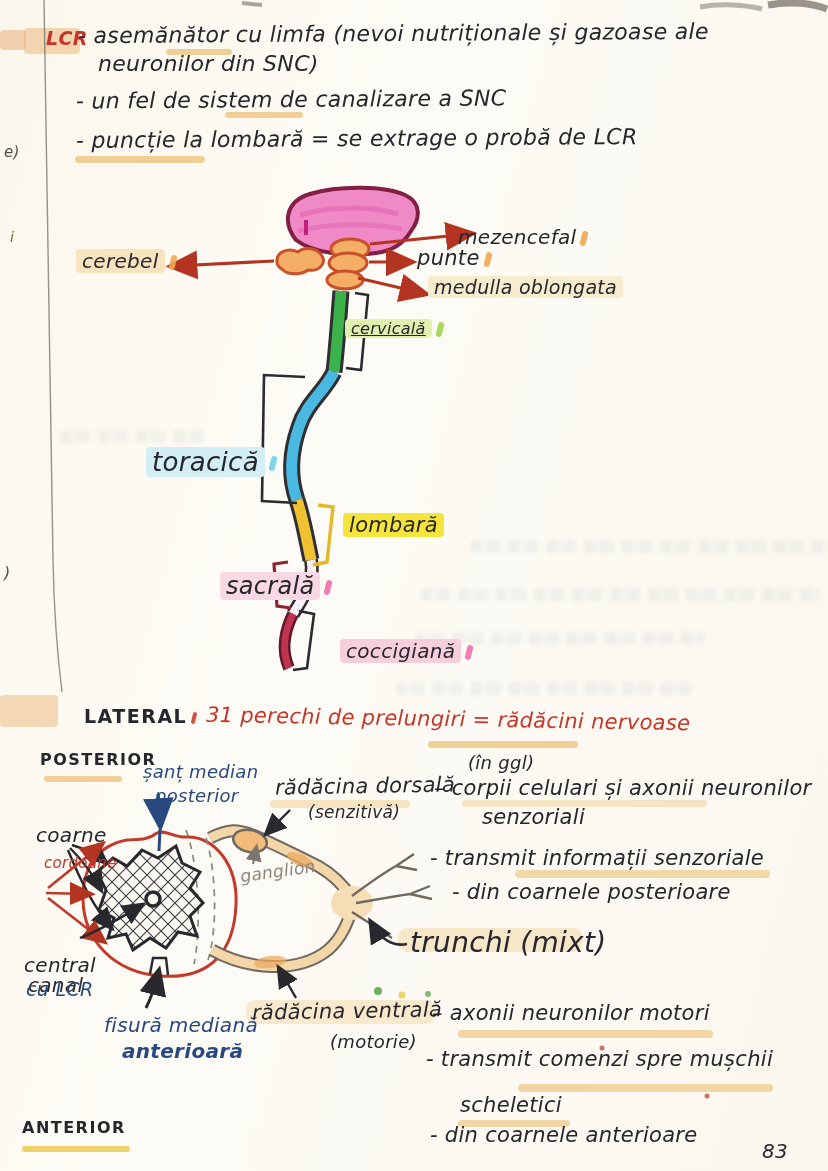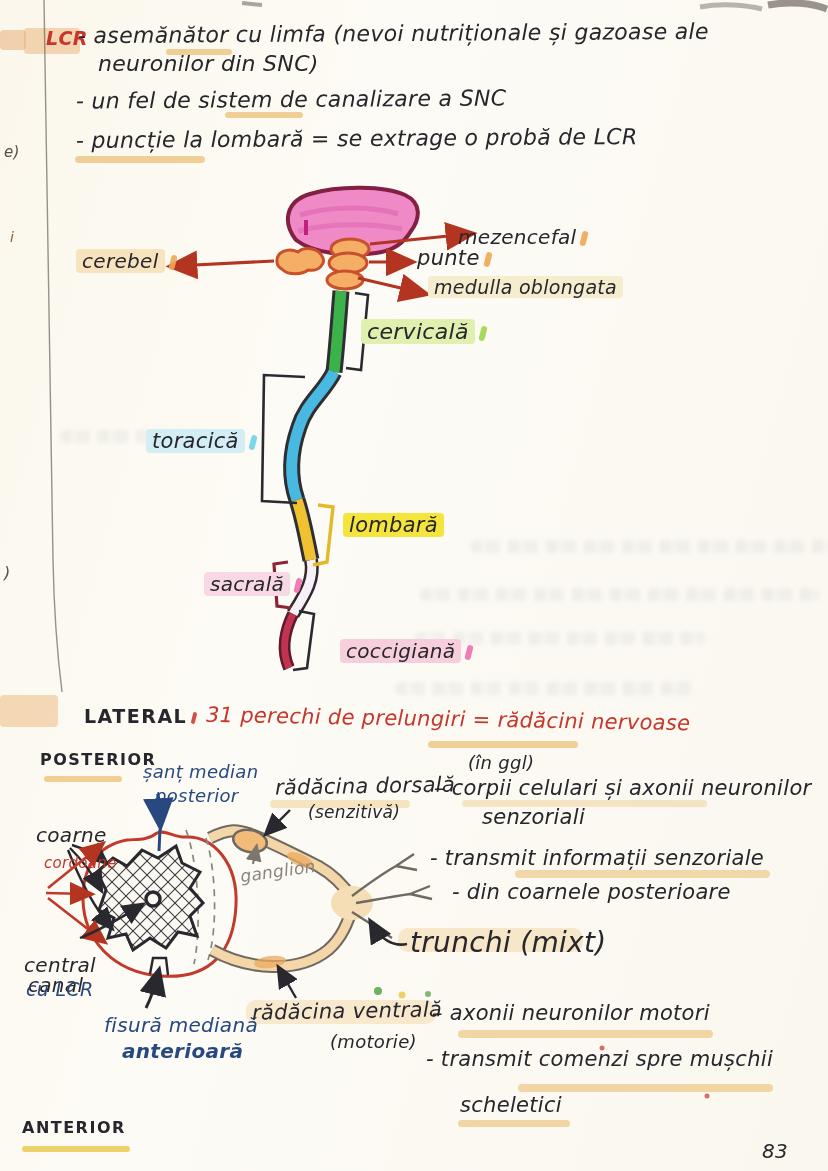--- a/index.html
+++ b/index.html
@@ -165,24 +165,24 @@
   <span class="hw red lbl" style="left:46px;top:28px;font-size:19px;font-weight:bold;">LCR</span>
   <span class="hw lbl" style="left:78px;top:22px;font-size:22px;transform:rotate(-.4deg);">- asemănător cu limfa (nevoi nutriționale și gazoase ale</span>
   <span class="hw lbl" style="left:98px;top:52px;font-size:22px;">neuronilor din SNC)</span>
   <span class="hw lbl" style="left:76px;top:88px;font-size:22px;transform:rotate(-.4deg);">- un fel de sistem de canalizare a SNC</span>
   <span class="hw lbl" style="left:76px;top:127px;font-size:22px;transform:rotate(-.4deg);">- puncție la lombară = se extrage o probă de LCR</span>
 
   <span class="hw lbl" style="left:76px;top:250px;font-size:20px;"><span class="bg bg-peach">cerebel</span><span class="tick t-orange"></span></span>
   <span class="hw lbl" style="left:458px;top:226px;font-size:20px;"><span>mezencefal</span><span class="tick t-orange"></span></span>
   <span class="hw lbl" style="left:417px;top:247px;font-size:21px;"><span>punte</span><span class="tick t-orange"></span></span>
   <span class="hw lbl" style="left:428px;top:277px;font-size:19px;"><span class="bg bg-cream">medulla oblongata</span></span>
-  <span class="hw lbl" style="left:361px;top:320px;font-size:22px;"><span class="bg bg-green">cervicală</span><span class="tick t-green"></span></span>
-  <span class="hw lbl" style="left:146px;top:430px;font-size:21px;font-style:italic;"><span class="bg bg-cyan">toracică</span><span class="tick t-cyan"></span></span>
+  <span class="hw lbl" style="left:345px;top:320px;font-size:16px;text-decoration:underline;"><span class="bg bg-green">cervicală</span><span class="tick t-green"></span></span>
+  <span class="hw lbl" style="left:146px;top:448px;font-size:26px;font-style:italic;"><span class="bg bg-cyan">toracică</span><span class="tick t-cyan"></span></span>
   <span class="hw lbl" style="left:343px;top:514px;font-size:21px;"><span class="bg bg-yellow">lombară</span></span>
-  <span class="hw lbl" style="left:180px;top:573px;font-size:20px;padding-left:24px;"><span class="bg bg-pinkl">sacrală</span><span class="tick t-pink"></span></span>
+  <span class="hw lbl" style="left:196px;top:573px;font-size:24px;padding-left:24px;"><span class="bg bg-pinkl">sacrală</span><span class="tick t-pink"></span></span>
   <span class="hw lbl" style="left:326px;top:640px;font-size:20px;margin-left:14px;"><span class="bg bg-pink">coccigiană</span><span class="tick t-pink"></span></span>
 
   <span class="hw caps lbl" style="left:84px;top:706px;font-size:19px;"><span>LATERAL</span><span class="tick t-red"></span></span>
   <span class="hw red lbl" style="left:206px;top:708px;font-size:21px;transform:rotate(1deg);">31 perechi de prelungiri = rădăcini nervoase</span>
 
   <span class="hw caps lbl" style="left:40px;top:751px;font-size:16px;">POSTERIOR</span>
   <span class="hw blue lbl" style="left:143px;top:762px;font-size:18px;">șanț median</span>
   <span class="hw blue lbl" style="left:155px;top:786px;font-size:18px;">posterior</span>
   <span class="hw lbl" style="left:36px;top:824px;font-size:20px;">coarne</span>
   <span class="hw red lbl" style="left:14px;top:855px;font-size:15px;margin-left:30px;">cordoane</span>
@@ -200,17 +200,18 @@
   <span class="hw lbl" style="left:434px;top:777px;font-size:21px;">– corpii celulari și axonii neuronilor</span>
   <span class="hw lbl" style="left:482px;top:806px;font-size:21px;">senzoriali</span>
   <span class="hw lbl" style="left:452px;top:881px;font-size:21px;">- din coarnele posterioare</span>
   <span class="hw lbl" style="left:430px;top:847px;font-size:21px;">- transmit informații senzoriale</span>
 
   <span class="hw lbl" style="left:252px;top:1000px;font-size:21px;transform:rotate(-1deg);">rădăcina ventrală</span>
   <span class="hw lbl" style="left:330px;top:1032px;font-size:18px;">(motorie)</span>
   <span class="hw lbl" style="left:432px;top:1002px;font-size:21px;">– axonii neuronilor motori</span>
   <span class="hw lbl" style="left:426px;top:1048px;font-size:21px;">- transmit comenzi spre mușchii</span>
   <span class="hw lbl" style="left:460px;top:1094px;font-size:21px;">scheletici</span>
+  <span class="hw lbl" style="left:430px;top:1124px;font-size:21px;">- din coarnele anterioare</span>
 
   <span class="hw caps lbl" style="left:22px;top:1119px;font-size:16px;">ANTERIOR</span>
   <span class="hw lbl" style="left:762px;top:1140px;font-size:20px;">83</span>
 
 </div>
 
 </body></html>

